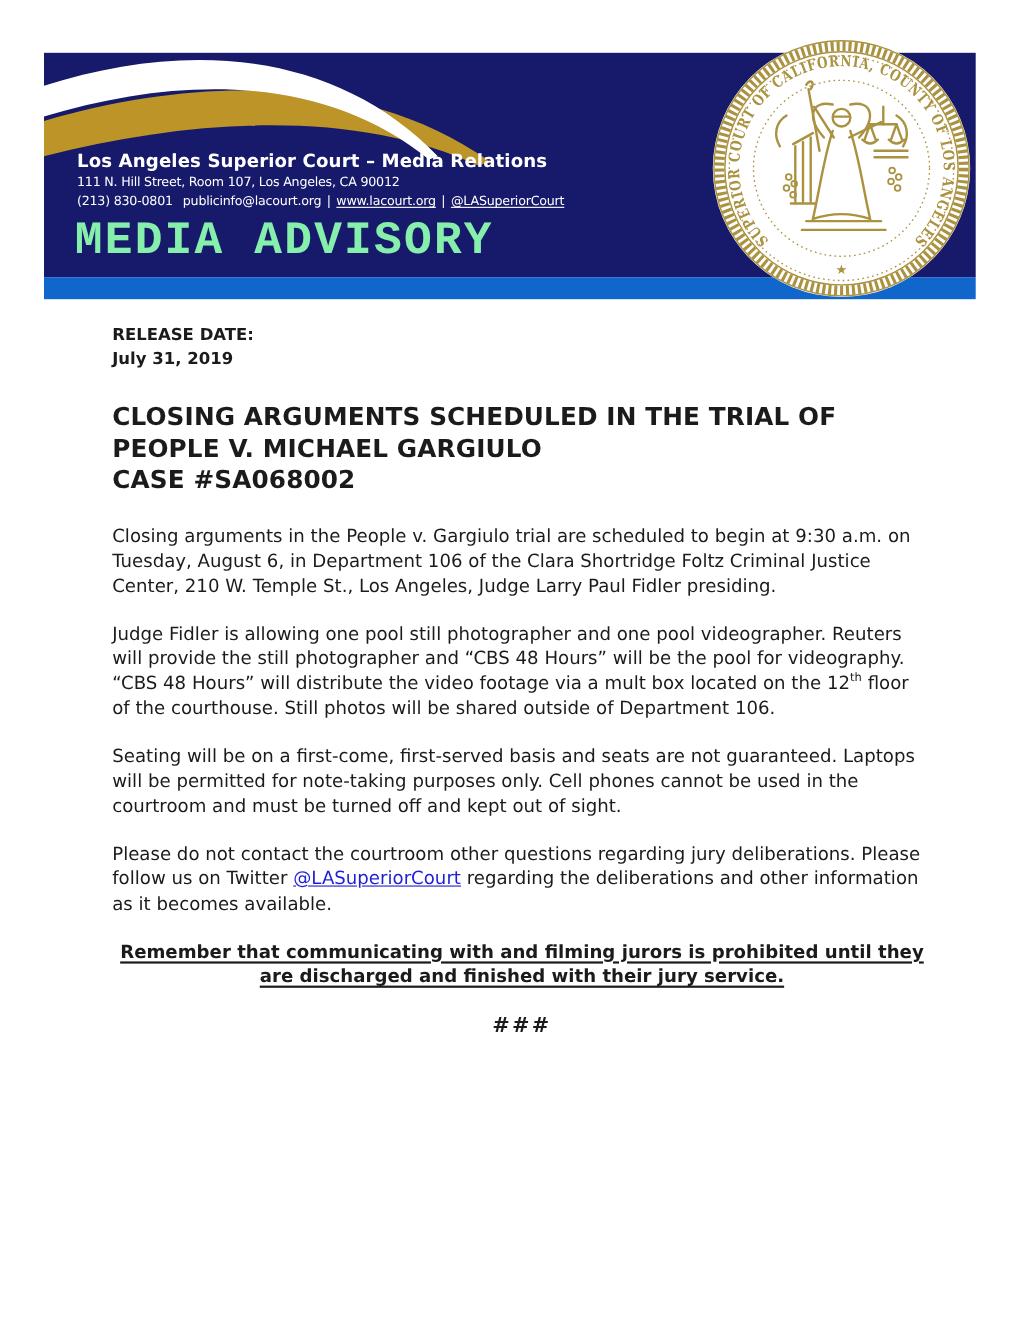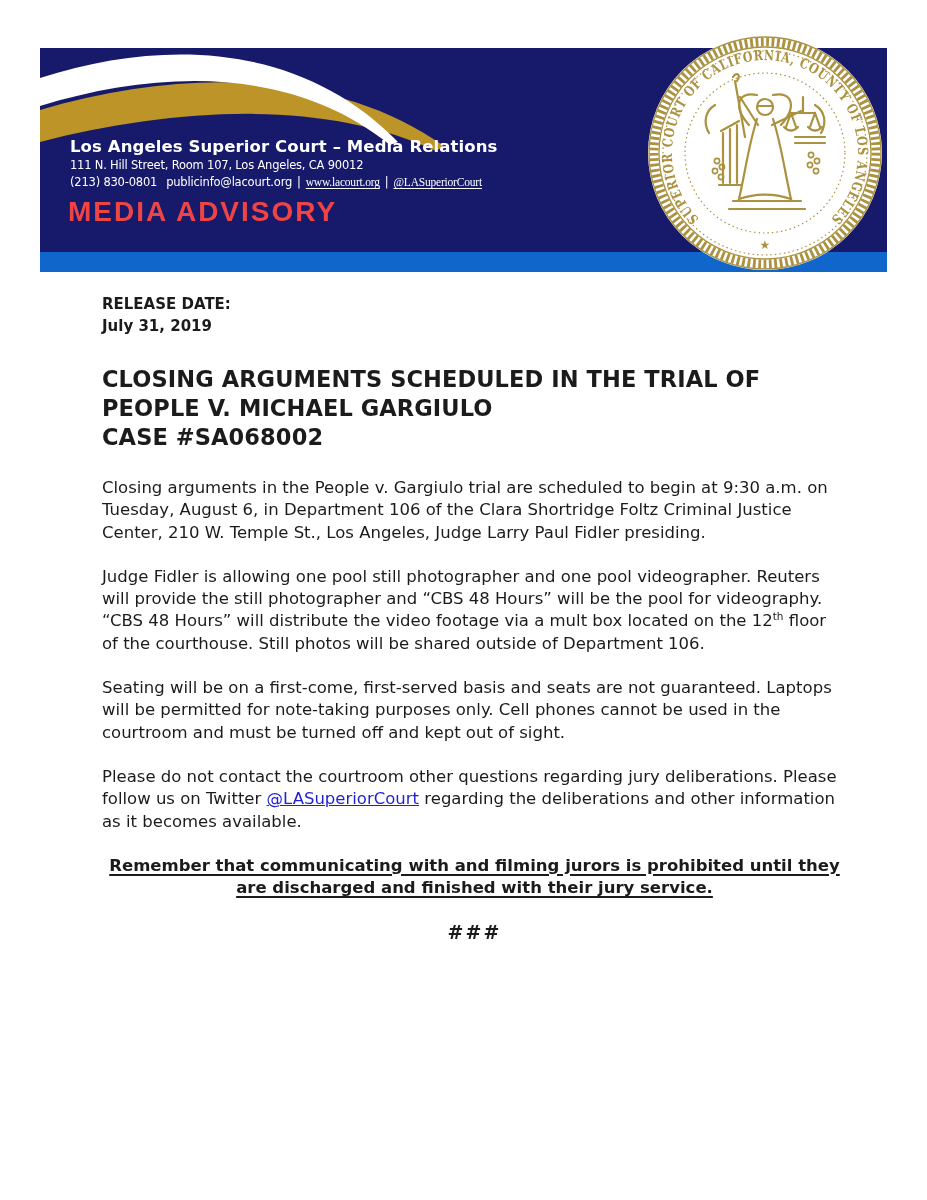--- a/index.html
+++ b/index.html
@@ -23,26 +23,26 @@
   
   .header-band{
     position:absolute;left:40px;top:48px;width:847px;height:204px;
     background:var(--navy);overflow:hidden;
   }
   .swoosh-svg{position:absolute;left:0;top:0;}
   .header-text{position:absolute;left:30px;top:88px;color:#fff;z-index:3;}
   .org-title{font-size:16.5px;font-weight:bold;line-height:21px;letter-spacing:.1px;}
   .hdr-line{font-size:11.5px;line-height:17px;letter-spacing:-.2px;}
   .hdr-line .sep{margin:0 5px;}
-  .hdr-link{color:#fff;text-decoration:underline;text-underline-offset:2px;cursor:pointer;font-family:Liberation Serif, serif;}
+  .hdr-link{color:#fff;text-decoration:underline;text-underline-offset:2px;cursor:pointer;}
   .hdr-email{margin-left:9px;}
   .banner-title{
-    position:absolute;left:28px;top:150px;z-index:3;color:#ef4444;
-    font-family:Liberation Sans, sans-serif;font-weight:bold;
-    font-size:28px;line-height:1;letter-spacing:2px;white-space:nowrap;
+    position:absolute;left:28px;top:150px;z-index:3;color:#86efac;
+    font-family:Liberation Mono, monospace;font-weight:bold;
+    font-size:42px;line-height:1;letter-spacing:2px;white-space:nowrap;
   }
   .header-strip{
     position:absolute;left:40px;top:252px;width:847px;height:20px;
     background:var(--strip);
   }
   .seal{position:absolute;left:645px;top:33px;width:240px;height:240px;z-index:5;}
   .seal text{font-family:"DejaVu Serif",serif;}
   
   .doc-body{position:absolute;left:102px;top:293px;width:745px;}
   .release-block{font-size:15px;font-weight:bold;line-height:22px;margin-bottom:28px;}

